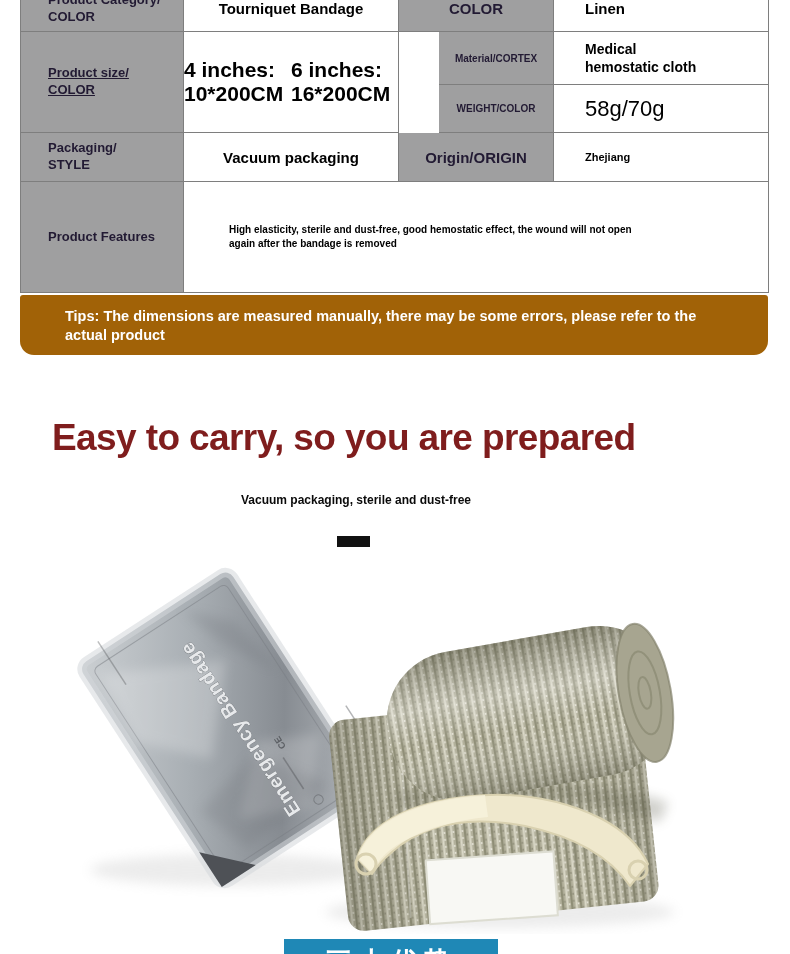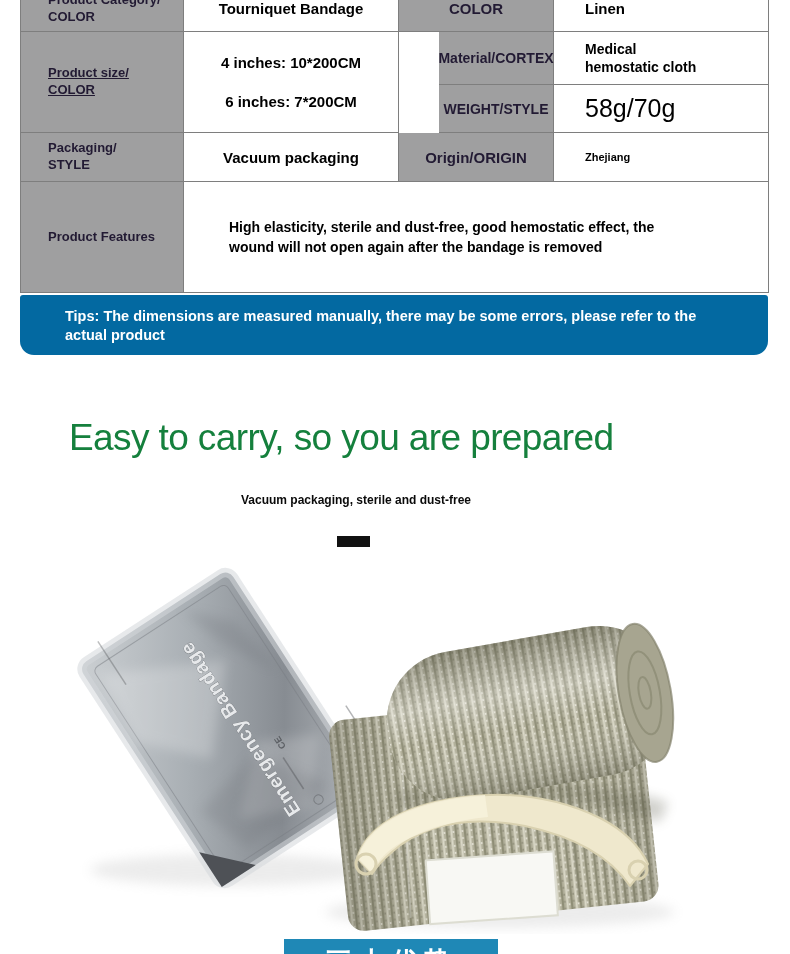--- a/index.html
+++ b/index.html
@@ -17,36 +17,36 @@
   }
   .cell{ border-right:1px solid #7e7e7e; border-bottom:1px solid #7e7e7e;
          display:flex; align-items:center; background:#fff; }
   .lbl{ background:#9f9fa0; color:#221a33; font-weight:bold; white-space:pre-line; }
   .lbl.left{ justify-content:flex-start; padding-left:27px; font-size:13px; line-height:1.3; }
   .lbl.center{ justify-content:center; text-align:center; }
   .val{ color:#000; font-weight:bold; }
   .val.center{ justify-content:center; text-align:center; }
   .val.left{ justify-content:flex-start; padding-left:31px; }
   .fs11{ font-size:11.5px; } .fs12{ font-size:14px; line-height:1.3; }
-  .fs13{ font-size:13px; } .fs14{ font-size:14px;margin-left:40px; } .fs15{ font-size:15px; }
-  .sizes{ flex-direction:column; justify-content:space-evenly; align-items:center; font-size:15px; }
-  .weight-val{ font-weight:400; font-size:25px; }
+  .fs13{ font-size:13px; } .fs14{ font-size:10px;margin-left:40px; } .fs15{ font-size:15px; }
+  .sizes{ flex-direction:row; justify-content:space-evenly; align-items:center; font-size:21px; }
+  .weight-val{ font-weight:400; font-size:22px; }
   .zhejiang{ font-size:11px; }
-  .features-val{ font-size:14px; line-height:1.45; padding:0 108px 0 45px; white-space:normal; }
+  .features-val{ font-size:10px; line-height:1.45; padding:0 108px 0 45px; white-space:normal; }
 
   .tips-box{
     position:absolute; left:20px; top:295px; width:748px; height:60px;
-    background:#0369a1; border-radius:3px 3px 14px 14px;
+    background:#a16207; border-radius:3px 3px 14px 14px;
     color:#fff; font-weight:bold; font-size:14.5px; line-height:1.32;
     padding:12px 70px 0 45px;
   }
 
   
-  .headline{ position:absolute; left:52px; top:417px; color:#15803d;
-             font-weight:normal; font-size:37px; letter-spacing:-0.6px; line-height:1.15;margin-left:17px; }
+  .headline{ position:absolute; left:52px; top:417px; color:#7f1d1d;
+             font-weight:bold; font-size:37px; letter-spacing:-0.6px; line-height:1.15; }
   .subhead-wrap{ position:absolute; left:0; top:490px; width:712px; text-align:center; }
   .subhead{ color:#0a0a0a; font-weight:bold; font-size:12px; }
   .divider-bar{ position:absolute; left:337px; top:536px; width:33px; height:11px; background:#111; }
 
   
   .photo-svg{ position:absolute; }
   #pkg-svg{ left:50px; top:560px; }
   #bdg-svg{ left:300px; top:612px; }
 
   
@@ -68,26 +68,26 @@
     <div class="cell lbl left fs11" style="grid-column:1;grid-row:1;">Product Category/
 COLOR</div>
     <div class="cell val center fs15" style="grid-column:2;grid-row:1;">Tourniquet Bandage</div>
     <div class="cell lbl center fs15" style="grid-column:3;grid-row:1;">COLOR</div>
     <div class="cell val left fs15" style="grid-column:4;grid-row:1;">Linen</div>
 
     <div class="cell lbl left fs13" style="grid-column:1;grid-row:2 / span 2;text-decoration:underline;">Product size/
 COLOR</div>
     <div class="cell val sizes" style="grid-column:2;grid-row:2 / span 2;">
       <span>4 inches: 10*200CM</span>
-      <span>6 inches: 7*200CM</span>
+      <span>6 inches: 16*200CM</span>
     </div>
     <div class="cell lbl center fs14" style="grid-column:3;grid-row:2;">Material/CORTEX</div>
     <div class="cell val left fs12" style="grid-column:4;grid-row:2;white-space:pre-line;">Medical
 hemostatic cloth</div>
-    <div class="cell lbl center fs14" style="grid-column:3;grid-row:3;">WEIGHT/STYLE</div>
+    <div class="cell lbl center fs14" style="grid-column:3;grid-row:3;">WEIGHT/COLOR</div>
     <div class="cell val left weight-val" style="grid-column:4;grid-row:3;">58g/70g</div>
 
     <div class="cell lbl left fs13" style="grid-column:1;grid-row:4;">Packaging/
 STYLE</div>
     <div class="cell lbl center fs15" style="grid-column:3;grid-row:4;">Origin/ORIGIN</div>
     <div class="cell val center fs15" style="grid-column:2;grid-row:4;">Vacuum packaging</div>
     <div class="cell lbl left fs15" style="grid-column:1;grid-row:5;">Product Features</div>
 
     <div class="cell val left zhejiang" style="grid-column:4;grid-row:4;">Zhejiang</div>
     <div class="cell val features-val" style="grid-column:2 / span 3;grid-row:5;">High elasticity, sterile and dust-free, good hemostatic effect, the wound will not open again after the bandage is removed</div>

